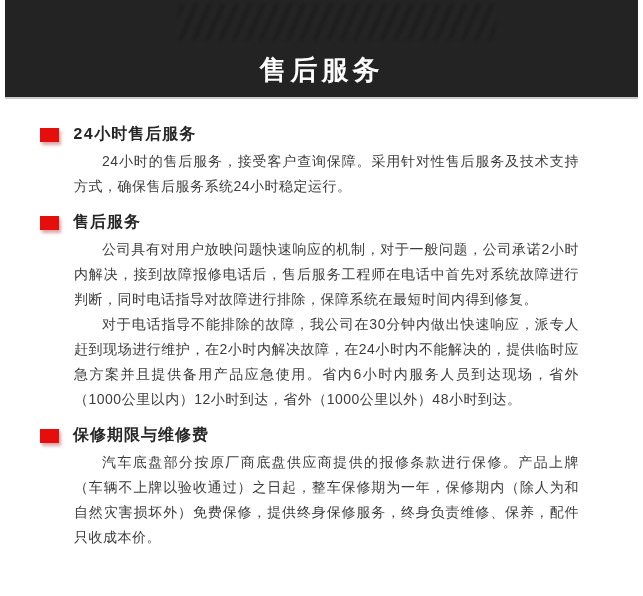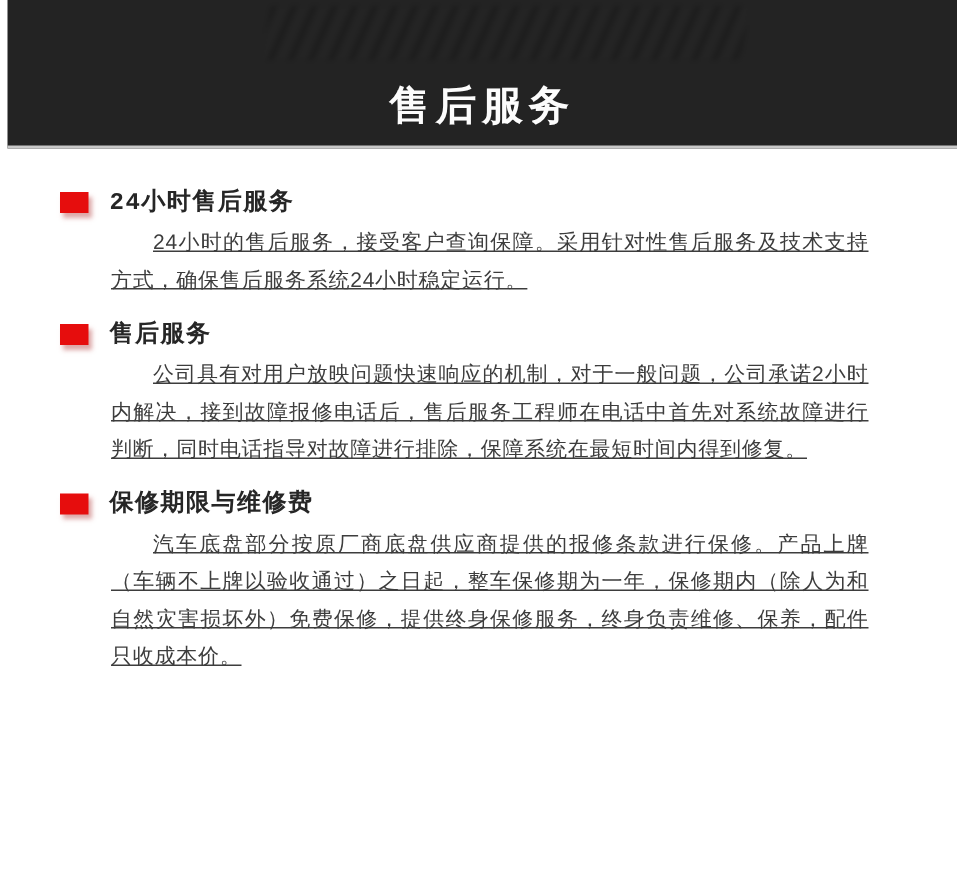--- a/index.html
+++ b/index.html
@@ -77,21 +77,20 @@
     letter-spacing: 1px;
   }
   .section-body p {
     margin: 0 16px 0 34px;
     text-indent: 2em;
     font-size: 14px;
     line-height: 25px;
     letter-spacing: 0.5px;
     color: #3d3d3d;
     text-align: justify;
-    text-decoration: underline;
   }
 </style>
 </head>
 <body>
 
 <div class="page">
 
   <div class="banner">
     <div class="watermark"></div>
     <h1 class="banner-title">售后服务</h1>
@@ -112,20 +111,21 @@
     <div class="section">
       <div class="section-header">
         <span class="bullet"></span>
         <span class="section-title">售后服务</span>
       </div>
     </div>
 
     <div class="section">
       <div class="section-body">
         <p>公司具有对用户放映问题快速响应的机制，对于一般问题，公司承诺2小时内解决，接到故障报修电话后，售后服务工程师在电话中首先对系统故障进行判断，同时电话指导对故障进行排除，保障系统在最短时间内得到修复。</p>
+        <p>对于电话指导不能排除的故障，我公司在30分钟内做出快速响应，派专人赶到现场进行维护，在2小时内解决故障，在24小时内不能解决的，提供临时应急方案并且提供备用产品应急使用。省内6小时内服务人员到达现场，省外（1000公里以内）12小时到达，省外（1000公里以外）48小时到达。</p>
       </div>
     </div>
 
     <div class="section">
       <div class="section-header">
         <span class="bullet"></span>
         <span class="section-title">保修期限与维修费</span>
       </div>
       <div class="section-body">
         <p>汽车底盘部分按原厂商底盘供应商提供的报修条款进行保修。产品上牌（车辆不上牌以验收通过）之日起，整车保修期为一年，保修期内（除人为和自然灾害损坏外）免费保修，提供终身保修服务，终身负责维修、保养，配件只收成本价。</p>

